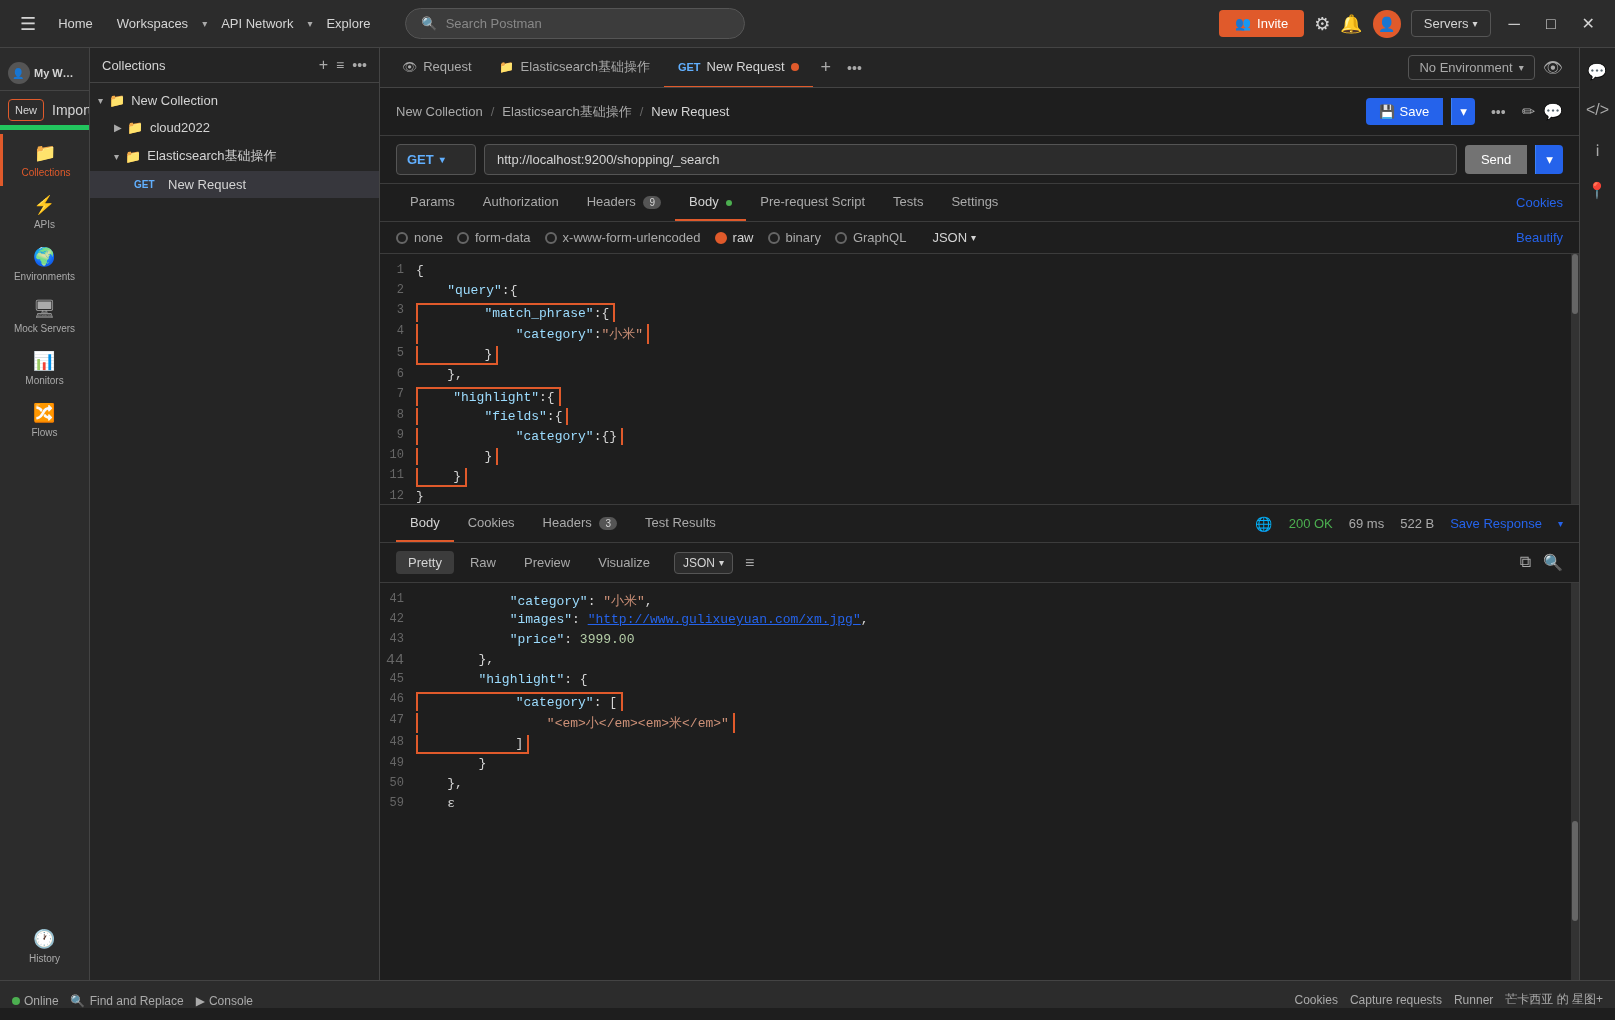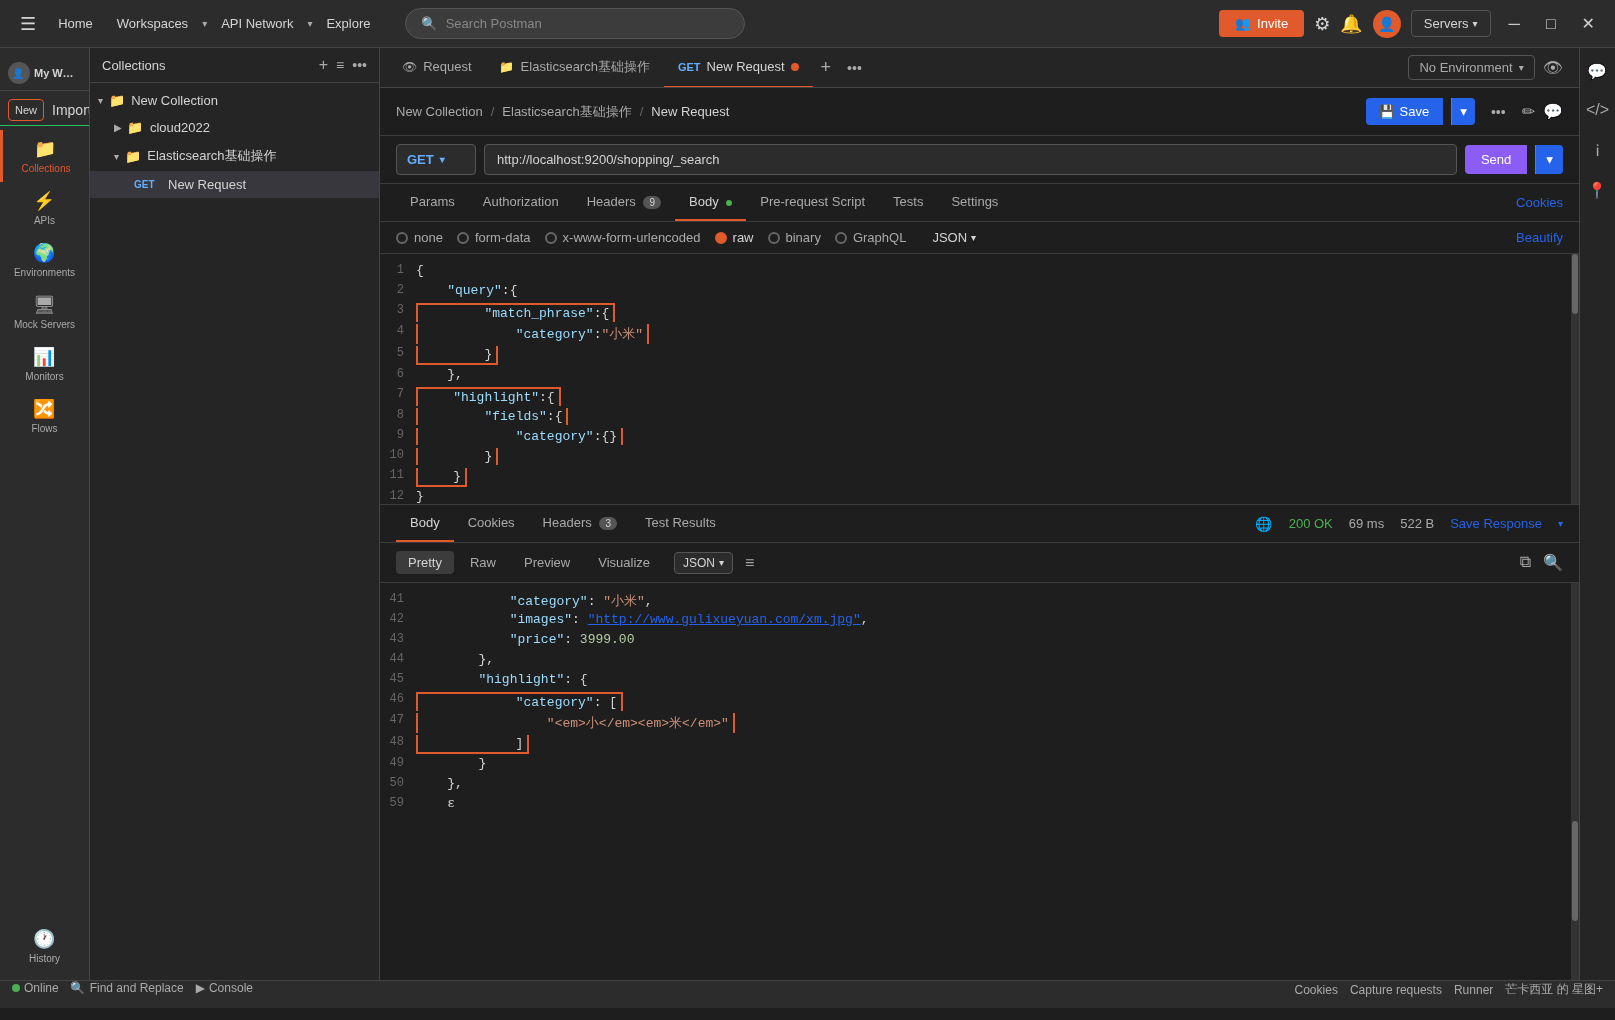--- a/index.html
+++ b/index.html
@@ -50,21 +50,21 @@
 
   <div style="width:90px;background:#2c2c2c;display:flex;flex-direction:column;align-items:center;padding:8px 0;border-right:1px solid #444;overflow-y:auto;">
 
     <div style="width:100%;padding:6px 8px;border-bottom:1px solid #444;display:flex;align-items:center;justify-content:space-between;margin-bottom:4px;">
       <div style="display:flex;align-items:center;gap:4px;flex:1;">
         <span style="width:22px;height:22px;background:#555;border-radius:50%;display:flex;align-items:center;justify-content:center;font-size:10px;">👤</span>
         <span style="color:#d4d4d4;font-size:11px;font-weight:600;white-space:nowrap;overflow:hidden;text-overflow:ellipsis;max-width:42px;">My Workspace</span>
       </div>
     </div>
 
-    <div style="display:flex;gap:4px;padding:4px 8px;width:100%;border-bottom:1px solid #22c55e;margin-bottom:4px;">
+    <div style="display:flex;gap:4px;padding:4px 8px;width:100%;border-bottom:5px solid #22c55e;margin-bottom:4px;">
       <button style="flex:1;background:#2c2c2c;color:#d4d4d4;border:1px solid #e05a2b;border-radius:4px;padding:3px 6px;cursor:pointer;font-size:11px;text-align:center;">New</button>
       <button style="flex:1;background:none;color:#d4d4d4;border:none;border-radius:4px;padding:3px 4px;cursor:pointer;font-size:14px;text-align:center;">Import</button>
     </div>
 
     <div style="display:flex;flex-direction:column;align-items:center;gap:3px;padding:8px 6px;cursor:pointer;color:#e05a2b;width:100%;text-align:center;border-left:3px solid #e05a2b;">
       <span style="font-size:18px;">📁</span>
       <span style="font-size:10px;">Collections</span>
     </div>
 
     <div style="display:flex;flex-direction:column;align-items:center;gap:3px;padding:8px 6px;cursor:pointer;color:#aaa;width:100%;text-align:center;">
@@ -182,21 +182,21 @@
         <span style="color:#aaa;cursor:pointer;font-size:16px;">💬</span>
       </div>
     </div>
 
     <div style="display:flex;align-items:center;padding:8px 16px;gap:8px;border-bottom:1px solid #3c3c3c;">
       <div style="background:#2c2c2c;color:#61affe;border:1px solid #555;border-radius:4px;padding:7px 10px;font-size:13px;cursor:pointer;display:flex;align-items:center;gap:6px;font-weight:600;min-width:80px;">
         <span>GET</span>
         <span style="font-size:10px;">▾</span>
       </div>
       <input style="flex: 1 1 0%; background: rgb(44, 44, 44); color: rgb(212, 212, 212); border: 1px solid rgb(85, 85, 85); border-radius: 4px; padding: 7px 12px; font-size: 13px; outline: none;" value="http://localhost:9200/shopping/_search">
-      <button style="background:#8b5cf6;color:white;border:none;border-radius:4px 0 0 4px;padding:7px 16px;cursor:pointer;font-size:13px;font-weight:500;">
+      <button style="background:#737373;color:white;border:none;border-radius:4px 0 0 4px;padding:7px 16px;cursor:pointer;font-size:13px;font-weight:500;">
         <span>Send</span>
       </button>
       <button style="background:#2563eb;color:white;border:none;border-left:1px solid #3b82f6;border-radius:0 4px 4px 0;padding:7px 10px;cursor:pointer;">▾</button>
     </div>
 
     <div style="display:flex;align-items:center;padding:0 16px;border-bottom:1px solid #3c3c3c;background:#1e1e1e;">
       <div style="padding:10px 14px;color:#aaa;font-size:13px;cursor:pointer;border-bottom:2px solid transparent;">
         <span>Params</span>
       </div>
       <div style="padding:10px 14px;color:#aaa;font-size:13px;cursor:pointer;border-bottom:2px solid transparent;">
@@ -389,21 +389,21 @@
           <span style="width:36px;text-align:right;color:#666;padding-right:12px;font-size:12px;flex-shrink:0;">42</span>
           <span style="color:#d4d4d4;white-space:pre;">            <span style="color:#9cdcfe;">"images"</span>: <span style="color:#2563eb;text-decoration:underline;cursor:pointer;">"http://www.gulixueyuan.com/xm.jpg"</span>,</span>
         </div>
 
         <div style="display:flex;align-items:flex-start;min-height:20px;padding:1px 0;">
           <span style="width:36px;text-align:right;color:#666;padding-right:12px;font-size:12px;flex-shrink:0;">43</span>
           <span style="color:#d4d4d4;white-space:pre;">            <span style="color:#9cdcfe;">"price"</span>: <span style="color:#b5cea8;">3999.00</span></span>
         </div>
 
         <div style="display:flex;align-items:flex-start;min-height:20px;padding:1px 0;">
-          <span style="width:36px;text-align:right;color:#666;padding-right:12px;font-size:12px;flex-shrink:0;">44</span>
+          <span style="width:36px;text-align:right;color:#666;padding-right:12px;font-size:15px;flex-shrink:0;">44</span>
           <span style="color:#d4d4d4;white-space:pre;">        },</span>
         </div>
 
         <div style="display:flex;align-items:flex-start;min-height:20px;padding:1px 0;">
           <span style="width:36px;text-align:right;color:#666;padding-right:12px;font-size:12px;flex-shrink:0;">45</span>
           <span style="color:#d4d4d4;white-space:pre;">        <span style="color:#9cdcfe;">"highlight"</span>: {</span>
         </div>
 
         <div style="display:flex;align-items:flex-start;min-height:20px;padding:1px 0;">
           <span style="width:36px;text-align:right;color:#666;padding-right:12px;font-size:12px;flex-shrink:0;">46</span>
@@ -443,21 +443,21 @@
   </div>
 
   <div style="width:36px;background:#252525;border-left:1px solid #444;display:flex;flex-direction:column;align-items:center;padding:8px 4px;gap:8px;">
     <span style="color:#aaa;font-size:16px;cursor:pointer;padding:6px;">💬</span>
     <span style="color:#aaa;font-size:16px;cursor:pointer;padding:6px;">&lt;/&gt;</span>
     <span style="color:#aaa;font-size:16px;cursor:pointer;padding:6px;">ℹ</span>
     <span style="color:#aaa;font-size:16px;cursor:pointer;padding:6px;">📍</span>
   </div>
 </div>
 
-<div style="height:28px;background:#2c2c2c;display:flex;align-items:flex-start;padding:0 12px;gap:12px;border-top:1px solid #444;">
+<div style="height:28px;background:#2c2c2c;display:flex;align-items:flex-end;padding:0 12px;gap:12px;border-top:1px solid #444;">
   <div style="color:#aaa;font-size:12px;cursor:pointer;display:flex;align-items:center;gap:4px;">
     <span style="width:8px;height:8px;border-radius:50%;background:#4caf50;"></span>
     <span>Online</span>
   </div>
   <div style="color:#aaa;font-size:12px;cursor:pointer;display:flex;align-items:center;gap:4px;">
     <span>🔍</span>
     <span>Find and Replace</span>
   </div>
   <div style="color:#aaa;font-size:12px;cursor:pointer;display:flex;align-items:center;gap:4px;">
     <span>▶</span>

